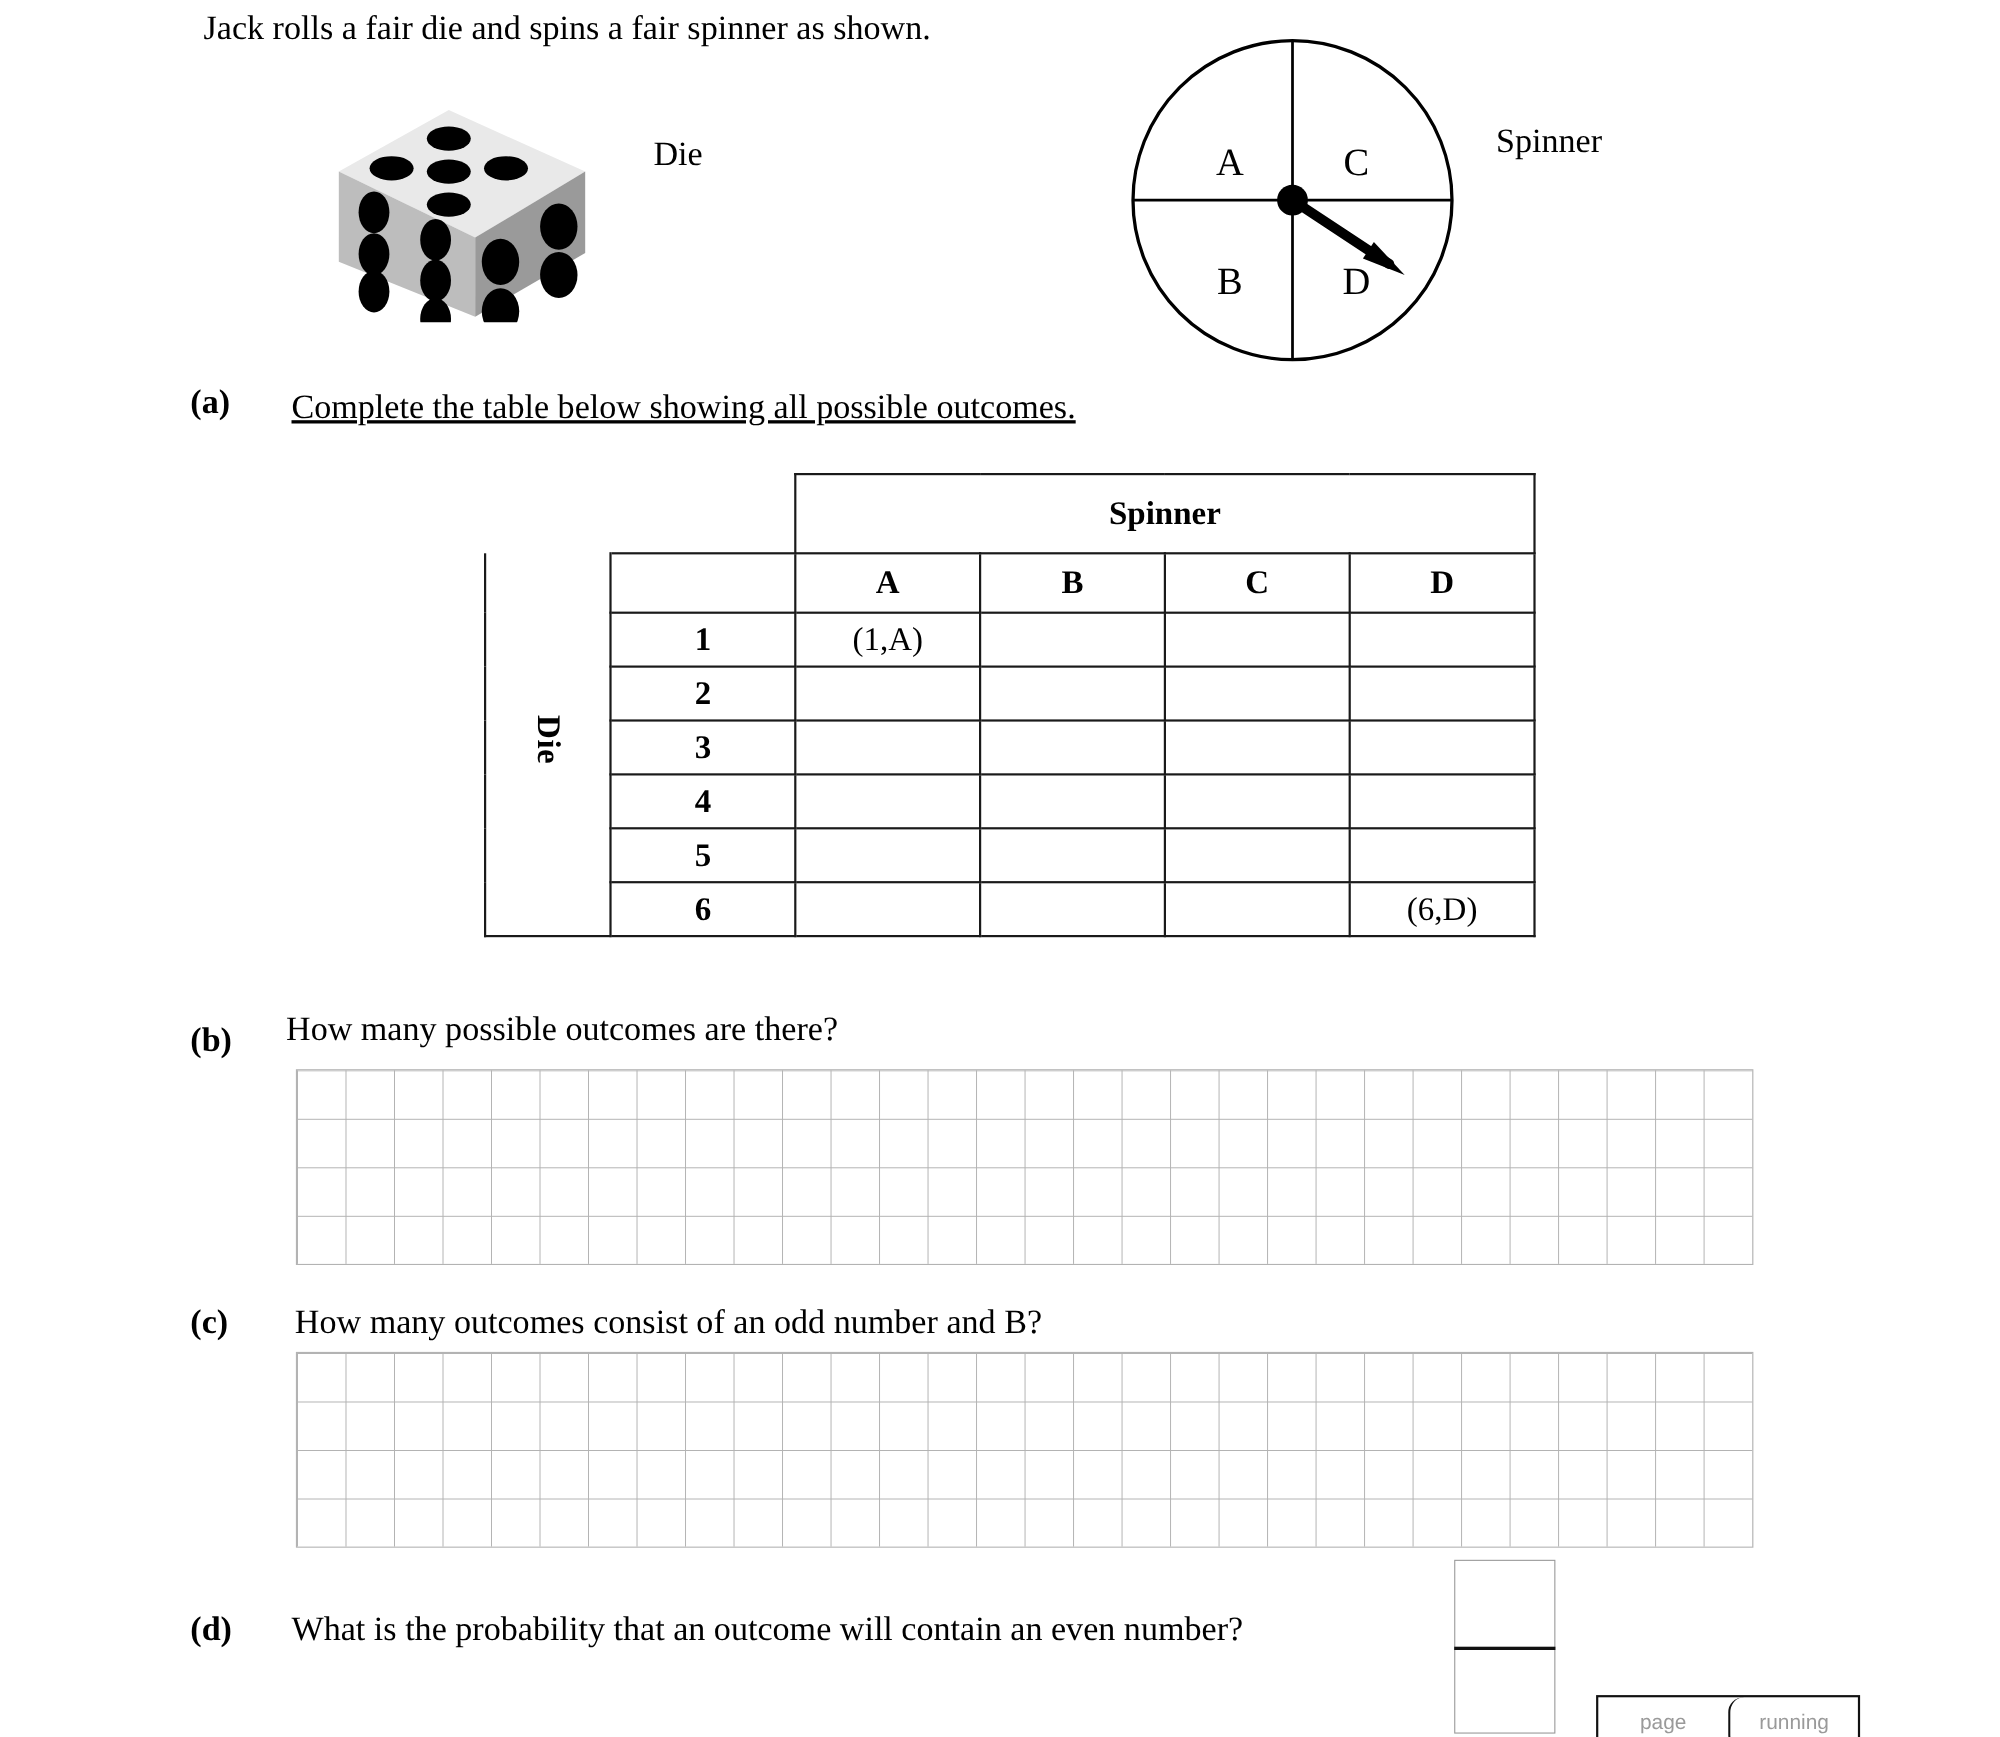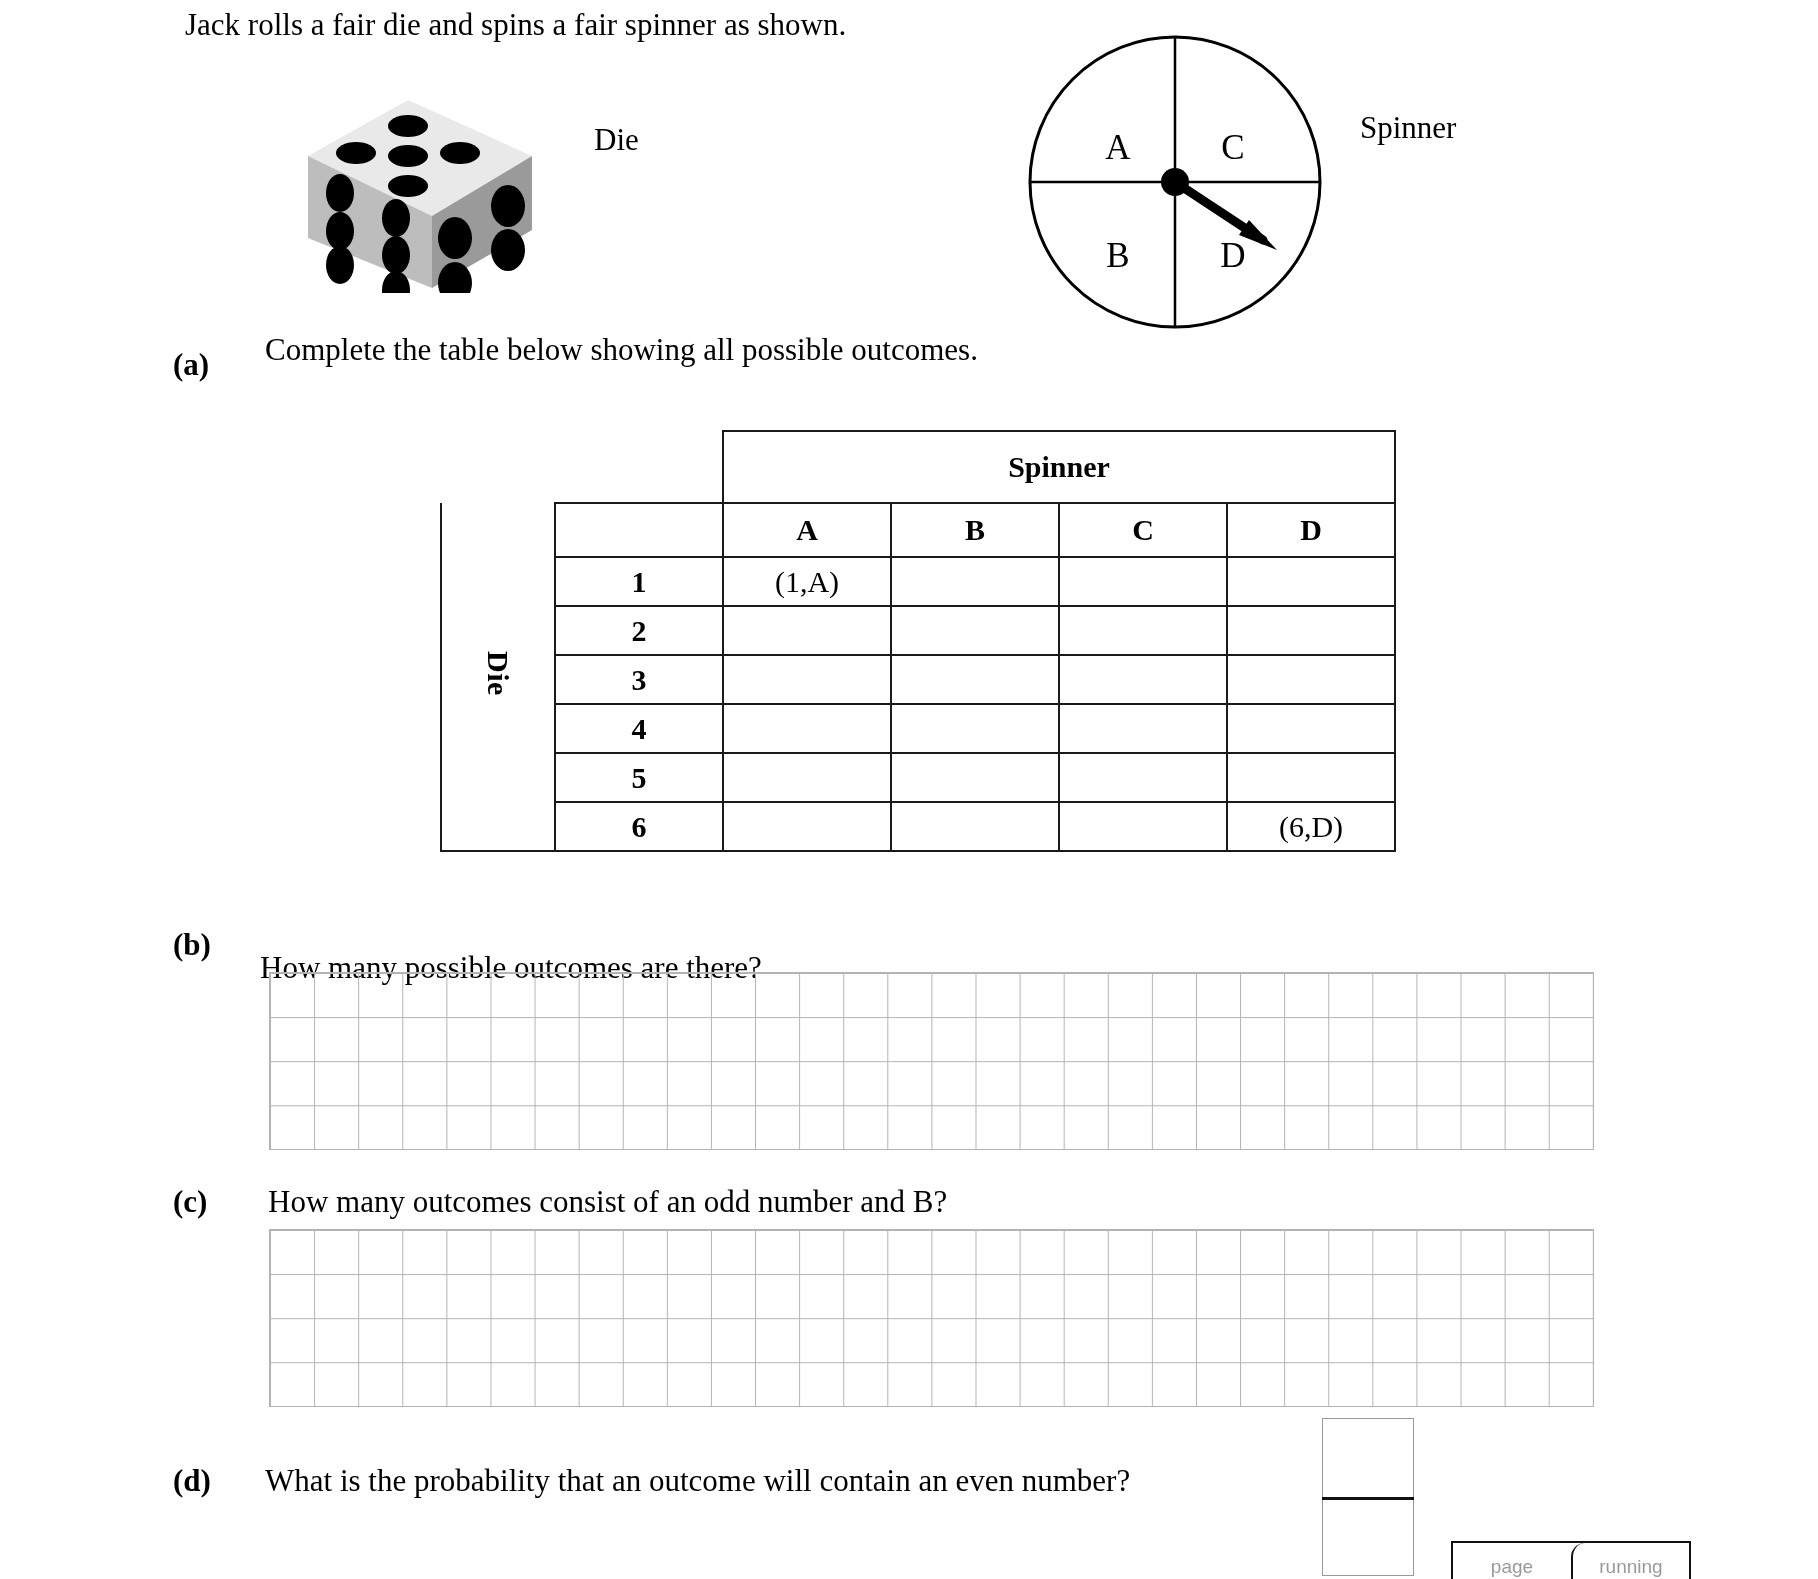--- a/index.html
+++ b/index.html
@@ -63,24 +63,24 @@
   .q-letter {
     font-size: 31px;
     font-weight: bold;
   }
   .q-text {
     font-size: 31px;
     white-space: nowrap;
   }
 
   #qa-letter { left: 173px; top: 347px; }
-  #qa-text   { left: 265px; top: 332px; }
+  #qa-text   { left: 265px; top: 352px; text-decoration: underline; }
 
   #qb-letter { left: 173px; top: 927px; }
-  #qb-text   { left: 260px; top: 950px; font-family: Liberation Serif, serif; }
+  #qb-text   { left: 260px; top: 917px; font-family: Liberation Serif, serif; }
 
   #qc-letter { left: 173px; top: 1184px; }
   #qc-text   { left: 268px; top: 1184px; }
 
   #qd-letter { left: 173px; top: 1463px; }
   #qd-text   { left: 265px; top: 1463px; }
 
   
   #outcomes-table-wrap {
     left: 440px;

